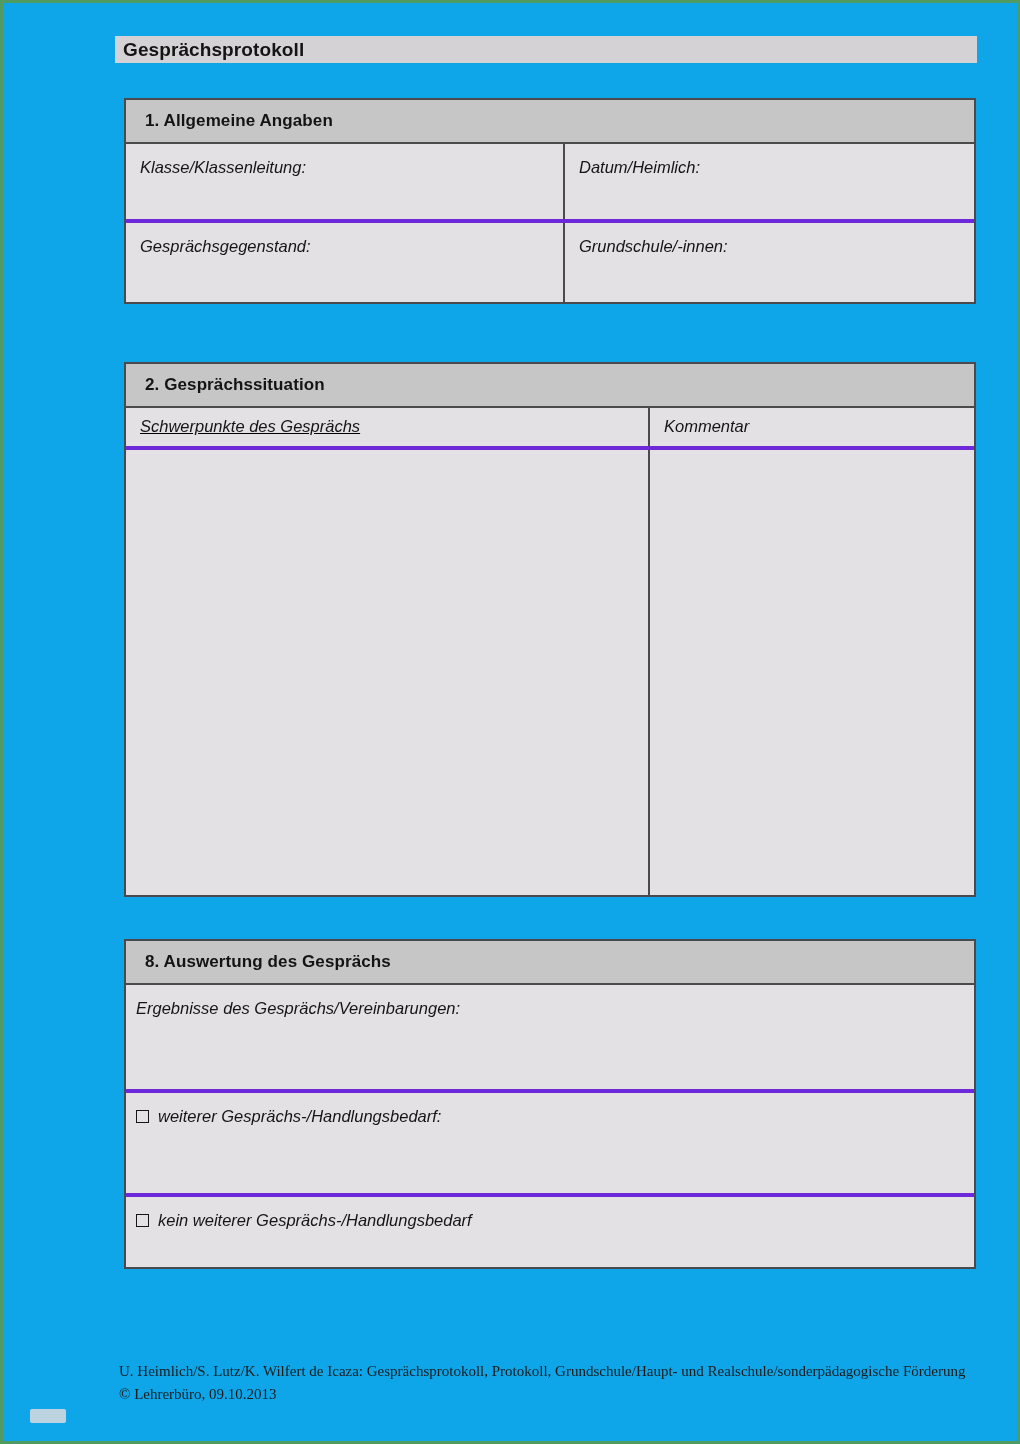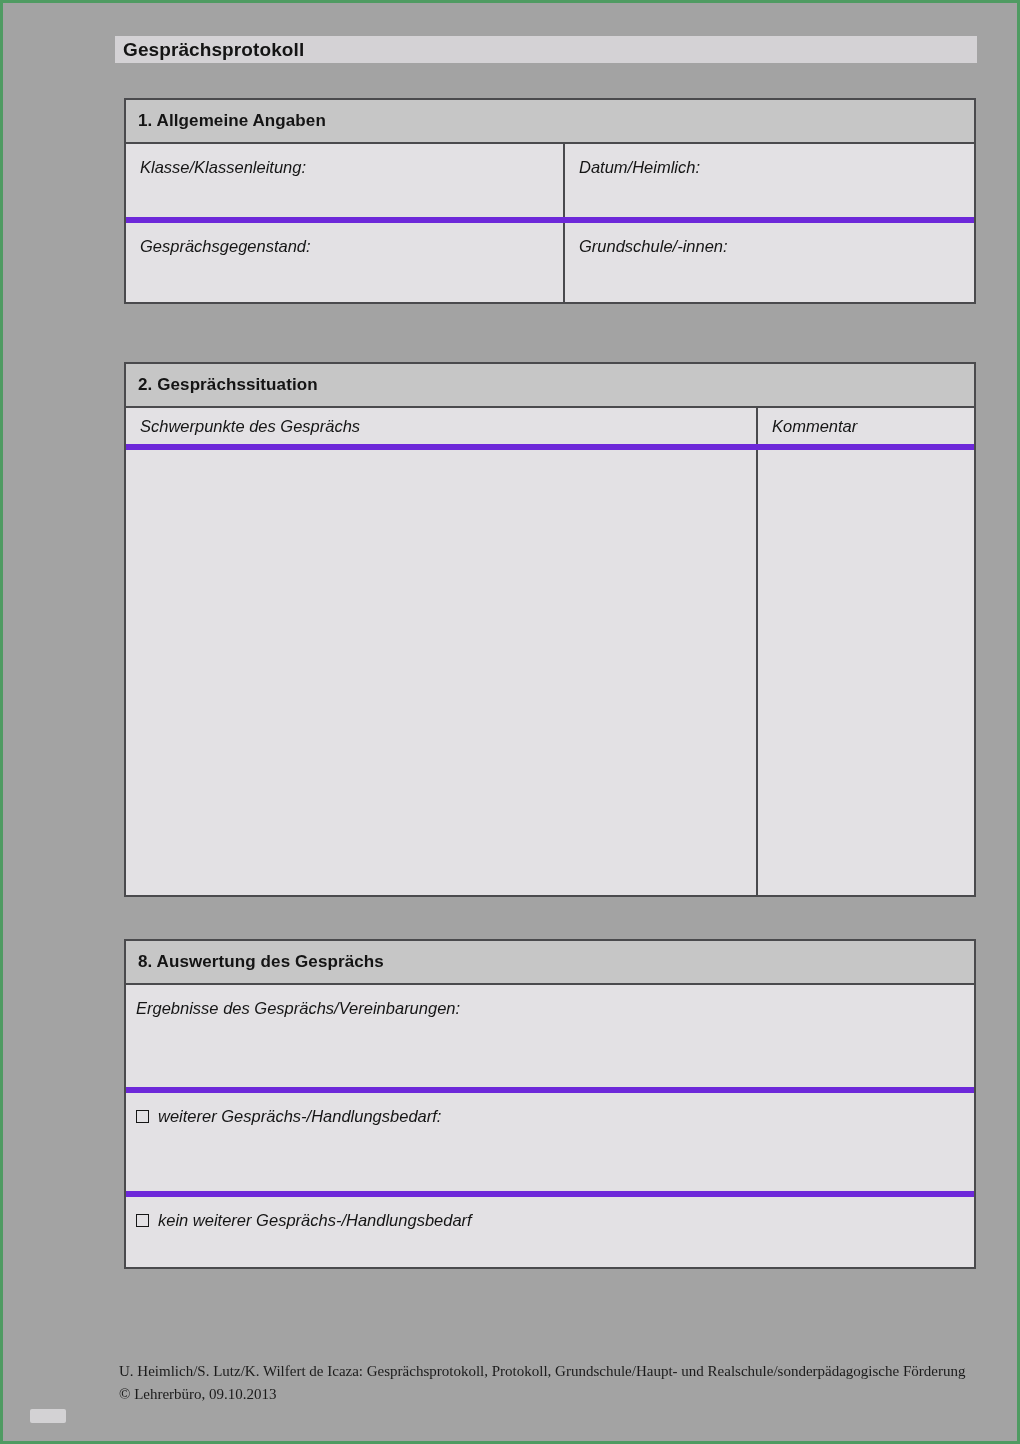--- a/index.html
+++ b/index.html
@@ -25,21 +25,21 @@
     border: 3px solid #4f9b62;
     background: #e3e1e4;
   }
 
   .page-inner {
     position: absolute;
     left: 0;
     top: 0;
     right: 0;
     bottom: 0;
-    background: #a3a3a3;
+    background: #0ea5e9;
   }
 
   
   .title-band {
     position: absolute;
     left: 112px;
     top: 33px;
     width: 862px;
     height: 27px;
     background: #d4d2d5;
@@ -68,30 +68,30 @@
     border-bottom: 2px solid #4a4a4d;
     height: 44px;
     display: flex;
     align-items: center;
     box-sizing: border-box;
   }
   .sec-header .sec-title {
     font-size: 17px;
     font-weight: bold;
     color: #141414;
-    padding-left: 12px;
+    padding-left: 19px;
     letter-spacing: 0.1px;
   }
 
   .row {
     display: flex;
     box-sizing: border-box;
   }
   .row.divider-bottom {
-    border-bottom: 6px solid #6d28d9;
+    border-bottom: 4px solid #6d28d9;
     justify-content: space-between;
   }
   .cell {
     box-sizing: border-box;
     padding: 14px 0 0 14px;
     background: #e3e1e4;
   }
   .cell.vdivider {
     border-right: 2px solid #4a4a4d;
   }
@@ -105,21 +105,21 @@
   
   #section-one { top: 95px; }
   #section-one .row { height: 79px; }
   #section-one .cell-left { width: 439px; }
   #section-one .cell-right { flex: 1; }
 
   
   #section-two { top: 359px; }
   #section-two .colhead-row { height: 42px; }
   #section-two .body-row { height: 445px; }
-  #section-two .cell-left { width: 632px; }
+  #section-two .cell-left { width: 524px; text-decoration: underline; }
   #section-two .cell-right { flex: 1; border-radius: 17px; }
   #section-two .colhead-row .cell { padding-top: 9px; }
 
   
   #section-three { top: 936px; }
   #section-three .row-results { height: 108px; }
   #section-three .row-further { height: 104px; }
   #section-three .row-none { height: 70px; }
   #section-three .cell-full { width: 100%; padding-left: 10px; }
 

